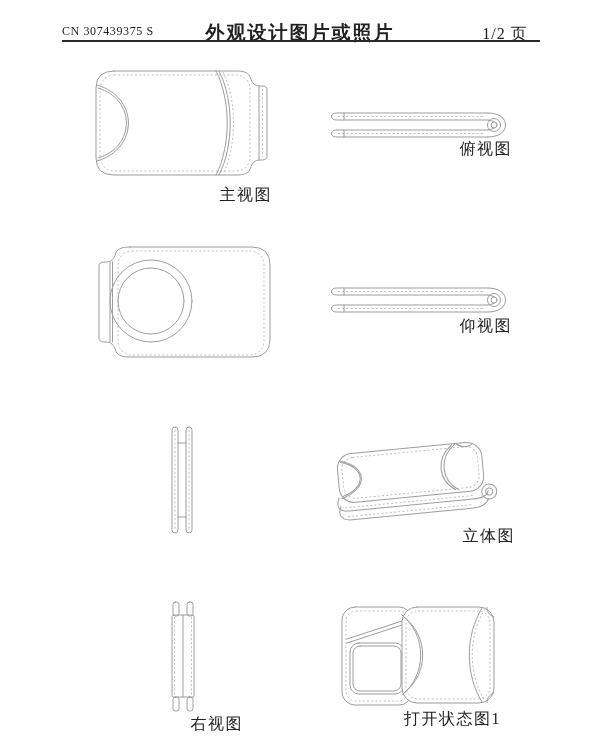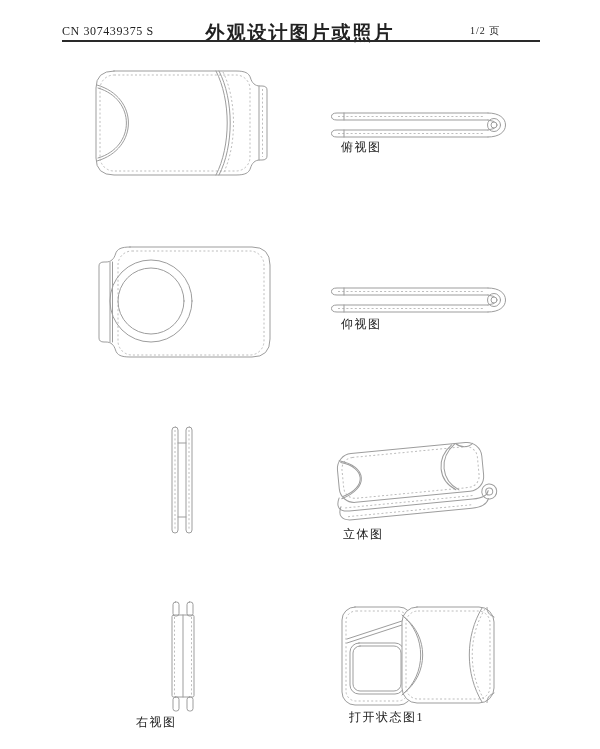--- a/index.html
+++ b/index.html
@@ -2,26 +2,26 @@
 <html style="--background: #ffffff; --text: #222222; --rule: #2a2a2a; --line: #9d9d9d; --stitch: #bdbdbd;"><head>
 <meta charset="utf-8">
 <style>
   html,body{margin:0;padding:0;}
   body{width:600px;height:749px;background:#fff;font-family:"Liberation Serif","DejaVu Serif",serif;}
   .page{position:relative;width:600px;height:738px;background:var(--background,#fff);overflow:hidden;text-decoration:underline;}
 
   
   .hdr-patno{position:absolute;left:62px;top:24px;font-size:12px;letter-spacing:.6px;color:var(--text,#222);white-space:nowrap;}
   .hdr-title{position:absolute;left:0;top:20px;width:600px;text-align:center;font-size:19px;font-weight:bold;letter-spacing:2px;color:var(--text,#111);margin:0;}
-  .hdr-page{position:absolute;left:470px;top:24px;width:70px;text-align:left;font-size:10px;letter-spacing:1px;color:var(--text,#222);white-space:nowrap;}
+  .hdr-page{position:absolute;left:470px;top:24px;width:70px;text-align:center;font-size:16px;letter-spacing:1px;color:var(--text,#222);white-space:nowrap;}
   .hdr-rule{position:absolute;left:62px;top:40px;width:478px;height:2px;background:var(--rule,#2a2a2a);}
 
   
   figure{position:absolute;margin:0;padding:0;}
-  figcaption{position:absolute;left:13px;width:100%;text-align:left;font-size:12px;letter-spacing:1.5px;color:var(--text,#222);white-space:nowrap;}
+  figcaption{position:absolute;left:0;width:100%;text-align:right;font-size:16px;letter-spacing:1.5px;color:var(--text,#222);white-space:nowrap;}
   svg{display:block;}
   .ln{fill:none;stroke:var(--line,#9d9d9d);stroke-width:1;stroke-linecap:round;}
   .st{fill:none;stroke:var(--stitch,#bdbdbd);stroke-width:1;stroke-dasharray:2 2.2;}
   .fw{fill:#fff;}
 </style>
 </head>
 <body>
 
 <div class="page">
 
@@ -35,20 +35,21 @@
       <path class="ln" d="M 22,3 H 144 C 153,3 157,5 158.5,10 C 160,15 163,18 168,18 H 170 Q 175,18 175,22 V 88 Q 175,92 170,92 H 168 C 163,92 160,95 158.5,100 C 157,105 153,107 144,107 H 22 Q 4,107 4,90 V 20 Q 4,3 22,3 Z"></path>
       <rect class="st" x="8" y="7" width="150" height="96" rx="14"></rect>
       <path class="ln" d="M 6,20 C 44,31 44,79 6,90"></path>
       <path class="ln" d="M 5,17 C 47,29 47,81 5,93"></path>
       <path class="ln" d="M 124,3 C 139,32 139,78 124,107"></path>
       <path class="ln" d="M 127,3 C 142,32 142,78 127,107"></path>
       <path class="st" d="M 131,4 C 145,32 145,78 131,106"></path>
       <path class="ln" d="M 167,18 V 92"></path>
       <path class="st" d="M 170.5,21 V 89"></path>
     </svg>
+    <figcaption style="top:117px;">主视图</figcaption>
   </figure>
 
   <figure style="left:328px;top:108px;width:184px;height:52px;">
     <svg width="184" height="34" viewBox="0 0 184 34">
       <path class="ln" d="M 160,5 H 9 Q 3.5,5 3.5,8.5 Q 3.5,12 9,12 H 160"></path>
       <path class="ln" d="M 160,22 H 9 Q 3.5,22 3.5,25.5 Q 3.5,29 9,29 H 160"></path>
       <path class="ln" d="M 160,5 C 171,5 177.5,10 177.5,17 C 177.5,24 171,29 160,29"></path>
       <path class="ln" d="M 160,12 L 166,13.5 M 160,22 L 166,20.5"></path>
       <circle class="ln" cx="166" cy="17" r="6.5"></circle>
       <circle class="ln" cx="166" cy="17" r="3"></circle>

